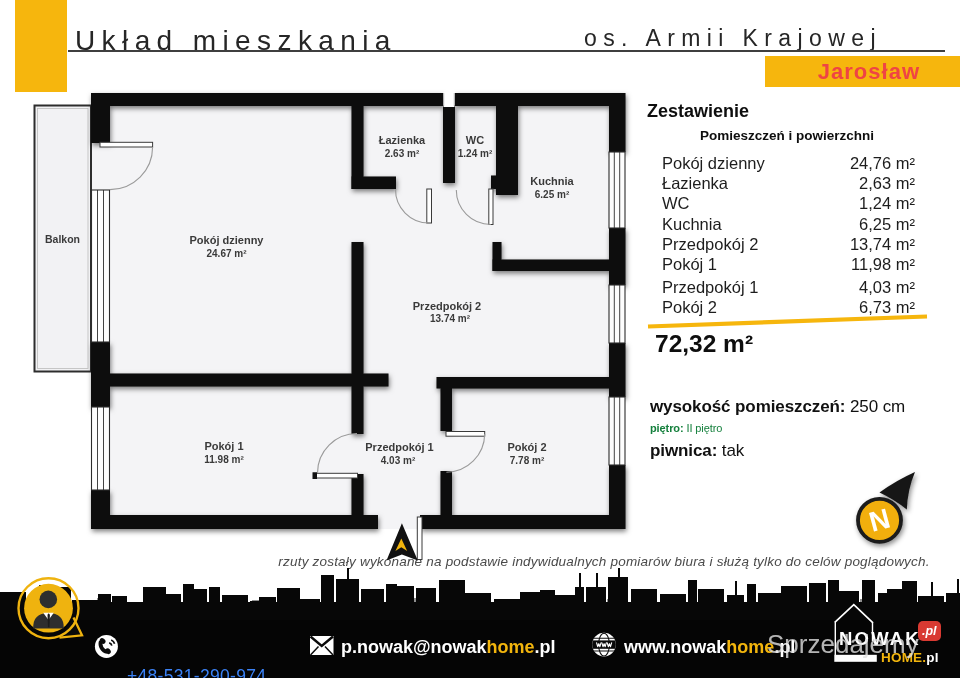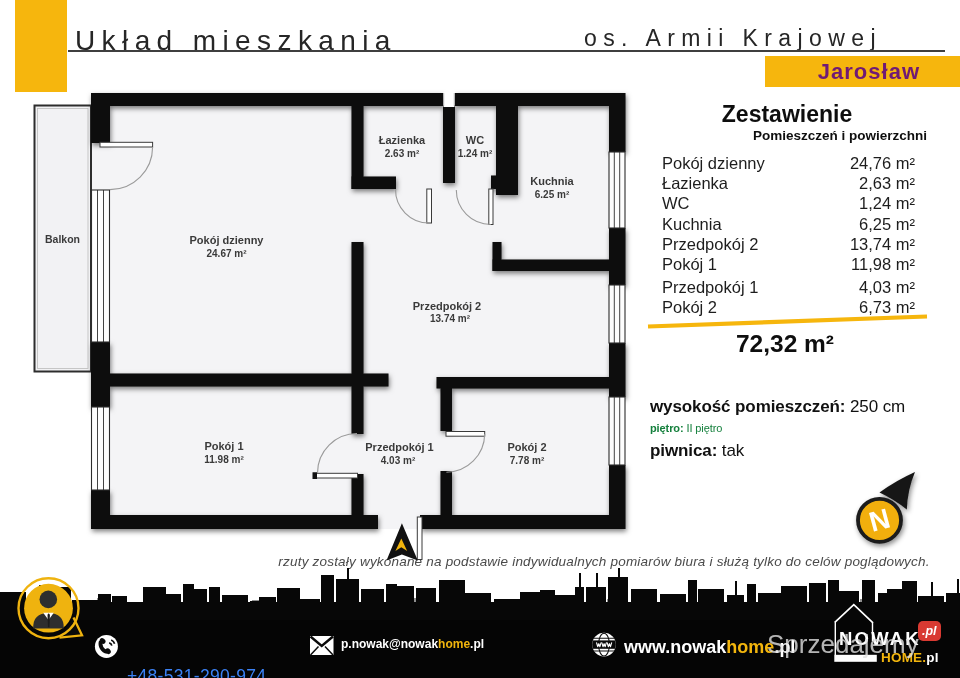--- a/index.html
+++ b/index.html
@@ -14,24 +14,24 @@
 <div class="abs" style="left:15px;top:0;width:52px;height:92px;background:#F6B60D;"></div>
 
 <div class="abs" style="left:75px;top:25px;font-size:28px;letter-spacing:6.4px;color:#262626;">Układ mieszkania</div>
 
 <div class="abs" style="left:500px;top:25px;width:466px;text-align:center;font-size:23px;letter-spacing:6.4px;color:#262626;">os. Armii Krajowej</div>
 
 <div class="abs" style="left:68px;top:50px;width:877px;height:2px;background:#3f3f3f;"></div>
 
 <div class="abs" style="left:765px;top:56px;width:195px;height:31px;background:#F6B60D;"></div>
 
-<div class="abs" style="left:765px;top:59px;width:155px;text-align:right;font-size:22px;font-weight:bold;color:#701a75;letter-spacing:1px;">Jarosław</div>
-
-<div class="abs" style="left:647px;top:101px;width:280px;text-align:center;font-size:23px;font-weight:bold;color:#0e0e0e;">Zestawienie</div>
-<div class="abs" style="left:647px;top:128px;width:280px;text-align:right;font-size:13.5px;font-weight:bold;color:#0e0e0e;">Pomieszczeń i powierzchni</div>
+<div class="abs" style="left:765px;top:59px;width:155px;text-align:right;font-size:22px;font-weight:bold;color:#ef4444;letter-spacing:1px;">Jarosław</div>
+
+<div class="abs" style="left:647px;top:101px;width:280px;font-size:18px;font-weight:bold;color:#0e0e0e;">Zestawienie</div>
+<div class="abs" style="left:647px;top:128px;width:280px;text-align:center;font-size:13.5px;font-weight:bold;color:#0e0e0e;">Pomieszczeń i powierzchni</div>
 
 <div class="abs" style="left:662px;top:154px;width:253px;font-size:16.5px;color:#1d1d1d;">
 
   <div style="display:flex;justify-content:space-between;height:20.2px;">
       <span>Pokój dzienny</span>
       <span>24,76 m²</span>
     </div>
 
   <div style="display:flex;justify-content:space-between;height:20.2px;">
       <span>Łazienka</span>
@@ -66,21 +66,21 @@
   <div style="display:flex;justify-content:space-between;height:20.2px;">
       <span>Pokój 2</span>
       <span>6,73 m²</span>
     </div>
 </div>
 
 <svg class="abs" style="left:0;top:0;" width="960" height="678" viewBox="0 0 960 678" pointer-events="none">
   <path d="M648,326.5 L927,316.5" stroke="#F6B60D" stroke-width="4.2" fill="none"></path>
 </svg>
 
-<div class="abs" style="left:655px;top:330px;width:260px;text-align:center;font-size:24.5px;font-weight:bold;color:#0e0e0e;">72,32 m²</div>
+<div class="abs" style="left:655px;top:330px;width:260px;text-align:left;font-size:24.5px;font-weight:bold;color:#0e0e0e;">72,32 m²</div>
 
 <div class="abs" style="left:650px;top:397px;font-size:17px;color:#111;letter-spacing:-0.1px;"><b>wysokość pomieszczeń:</b> 250 cm</div>
 
 <div class="abs" style="left:650px;top:422px;font-size:11px;color:#15803d;letter-spacing:-0.1px;"><b>piętro:</b> II piętro</div>
 
 <div class="abs" style="left:650px;top:441px;font-size:17px;color:#111;letter-spacing:-0.1px;text-align:center;"><b>piwnica:</b> tak</div>
 
 <div class="abs" style="left:244px;top:554px;width:720px;text-align:center;font-size:13.5px;font-style:italic;color:#4a4a4a;letter-spacing:0.2px;">rzuty zostały wykonane na podstawie indywidualnych pomiarów biura i służą tylko do celów poglądowych.</div>
 
 <svg class="abs" style="left:0;top:0;" width="960" height="678" viewBox="0 0 960 678">
@@ -372,21 +372,21 @@
 </svg>
 
 <div class="abs" style="left:127px;top:637px;font-size:17.5px;font-weight:normal;color:#3b82f6;letter-spacing:0.3px;margin-top:29px;">+48-531-290-974</div>
 
 <svg class="abs" style="left:309px;top:635px;" width="26" height="21" viewBox="0 0 26 21">
   <rect x="1" y="1" width="23.5" height="19" fill="#fff"></rect>
   <path d="M1.5,1.5 L12.7,11 L24,1.5" fill="none" stroke="#0a0a0a" stroke-width="2.4"></path>
   <path d="M1.5,20 L9.5,11.5 M24,20 L16,11.5" stroke="#0a0a0a" stroke-width="1.5"></path>
 </svg>
 
-<div class="abs" style="left:341px;top:637px;font-size:12px;font-weight:bold;color:#fff;">p.nowak@nowak<span style="color:#F2B50D;">home</span>.pl</div>
+<div class="abs" style="left:341px;top:637px;font-size:18px;font-weight:bold;color:#fff;">p.nowak@nowak<span style="color:#F2B50D;">home</span>.pl</div>
 
 <svg class="abs" style="left:591px;top:632px;" width="27" height="26" viewBox="0 0 27 26">
   <defs>
       <clipPath id="gc">
         <circle cx="13" cy="12.6" r="11.8"></circle>
       </clipPath>
     </defs>
   <circle cx="13" cy="12.6" r="11.8" fill="#fff"></circle>
   <g clip-path="url(#gc)">
     <ellipse cx="13" cy="12.6" rx="5.4" ry="11.4" fill="none" stroke="#111" stroke-width="1.1"></ellipse>

